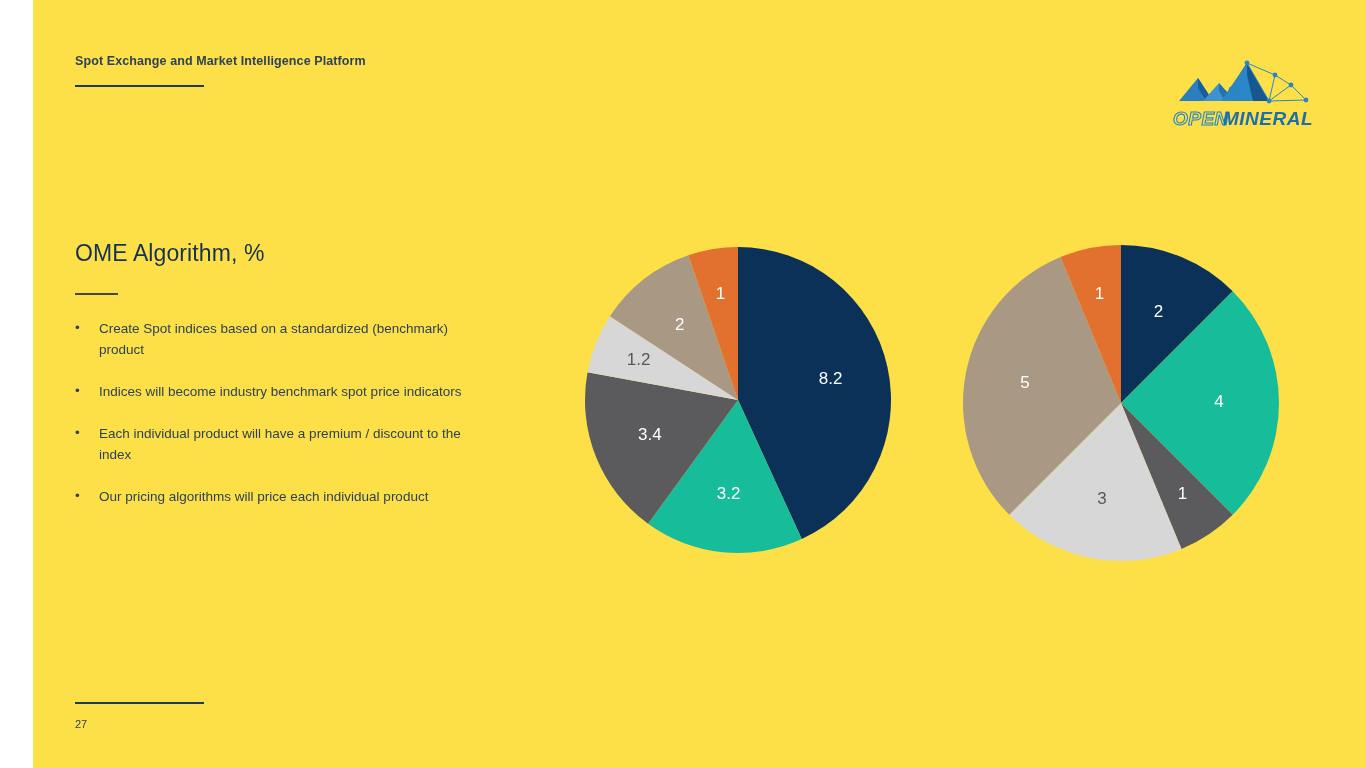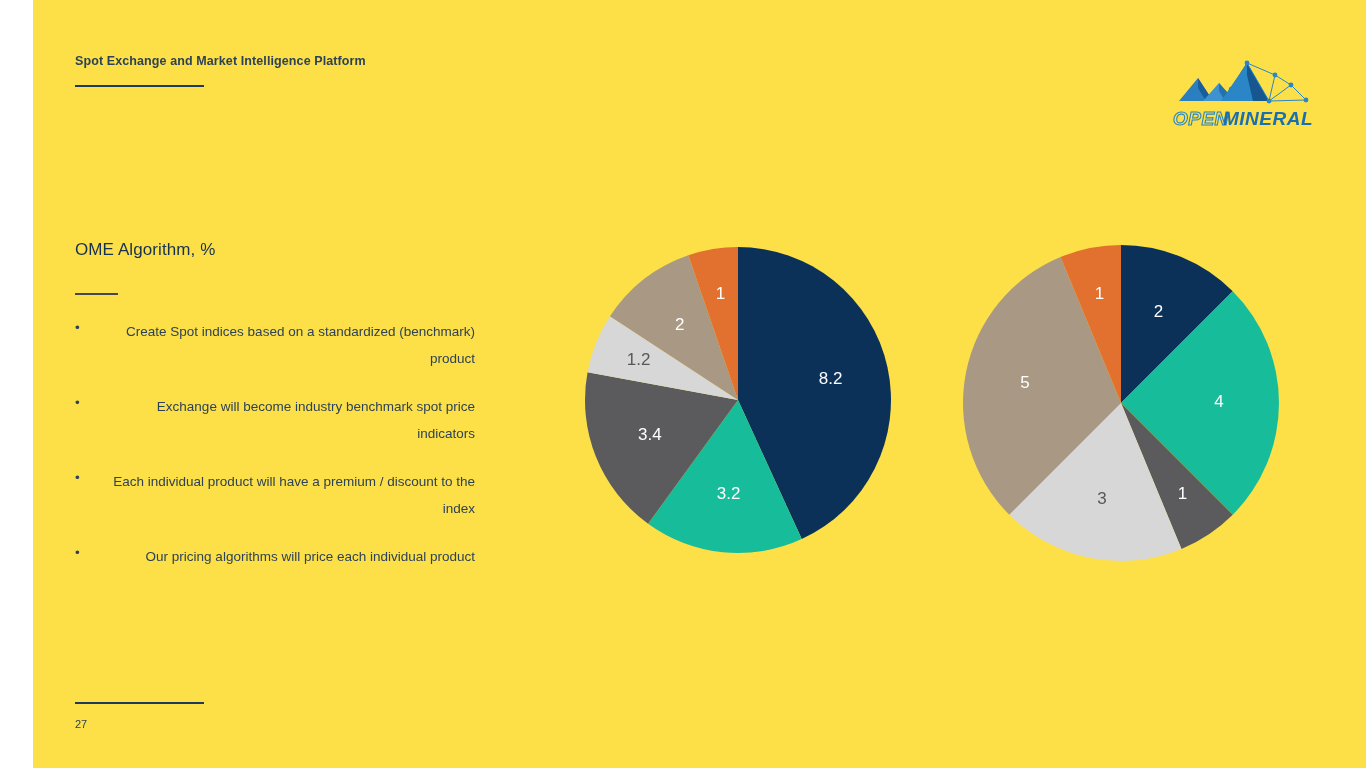--- a/index.html
+++ b/index.html
@@ -56,21 +56,21 @@
     height: 76px;
     font-style: italic;
   }
   .logo svg { display: block; width: 100%; height: 100%; }
 
   
   .section-title {
     position: absolute;
     left: 42px;
     top: 240px;
-    font-size: 17px;
+    font-size: 23px;
     font-weight: 400;
     color: #173150;
     letter-spacing: .1px;
     text-align: center;
   }
   .section-rule {
     position: absolute;
     left: 42px;
     top: 293px;
     width: 43px;
@@ -92,24 +92,23 @@
   .bullet-dot {
     flex: 0 0 24px;
     font-size: 13.5px;
     line-height: 19.5px;
     color: #2d4256;
     text-align: left;
   }
   .bullet-text {
     flex: 1 1 auto;
     font-size: 13.5px;
-    line-height: 27px;
+    line-height: 21px;
     color: #2d4256;
     font-weight: 400;
-    text-align: right;
   }
 
   
   .charts { position: absolute; left: 0; top: 0; width: 1366px; height: 768px; pointer-events: none; }
   .pie-wrap { position: absolute; }
   .pie-wrap svg { display: block; overflow: visible; }
   .slice-label {
     font-family: "Liberation Sans", sans-serif;
     font-size: 17px;
     text-anchor: middle;
@@ -178,21 +177,21 @@
   <div class="section-title">OME Algorithm, %</div>
   <div class="section-rule"></div>
 
   <div class="bullets">
     <div class="bullet">
       <span class="bullet-dot">•</span>
       <span class="bullet-text">Create Spot indices based on a standardized (benchmark) product</span>
     </div>
     <div class="bullet">
       <span class="bullet-dot">•</span>
-      <span class="bullet-text">Exchange will become industry benchmark spot price indicators</span>
+      <span class="bullet-text">Indices will become industry benchmark spot price indicators</span>
     </div>
     <div class="bullet">
       <span class="bullet-dot">•</span>
       <span class="bullet-text">Each individual product will have a premium / discount to the index</span>
     </div>
     <div class="bullet">
       <span class="bullet-dot">•</span>
       <span class="bullet-text">Our pricing algorithms will price each individual product</span>
     </div>
   </div>

